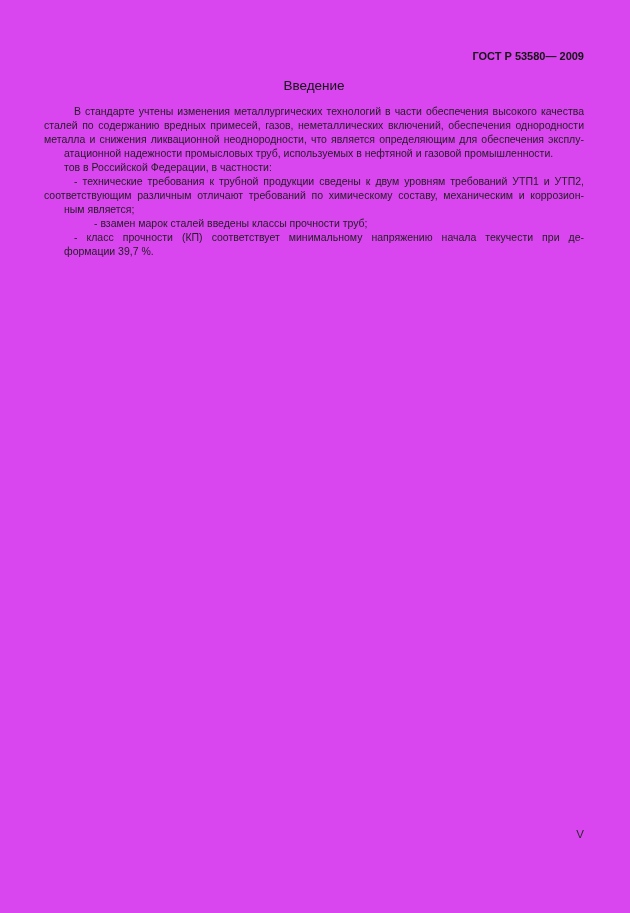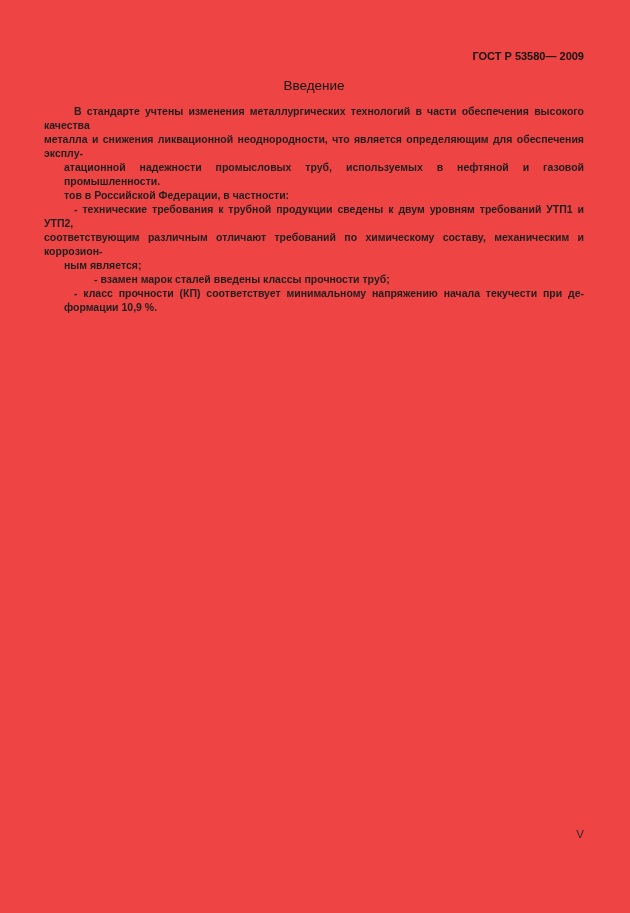--- a/index.html
+++ b/index.html
@@ -4,21 +4,21 @@
 <style>
   html, body {
     margin: 0;
     padding: 0;
     background: #ffffff;
   }
   .page {
     position: relative;
     width: 630px;
     height: 913px;
-    background: #ef4444;
+    background: #d946ef;
     font-family: "Liberation Sans", sans-serif;
     color: #1f1f1f;
     overflow: hidden;
   }
   .doc-number {
     position: absolute;
     top: 50px;
     left: 44px;
     width: 540px;
     text-align: right;
@@ -48,21 +48,20 @@
   }
   .paragraph {
     margin: 0;
     padding: 0;
   }
   .line {
     text-align: justify;
     text-align-last: justify;
     text-justify: inter-word;
     white-space: normal;
-    font-weight: bold;
   }
   .line.first {
     text-indent: 30px;
   }
   .line.last {
     text-align-last: left;
     margin-left: 20px;
   }
   .page-number {
     position: absolute;
@@ -79,34 +78,35 @@
 <body>
 
 <div class="page">
   <div class="doc-number">ГОСТ Р 53580— 2009</div>
 
   <div class="doc-title">Введение</div>
 
   <div class="document-body">
       <div class="paragraph">
         <div class="line first">В стандарте учтены изменения металлургических технологий в части обеспечения высокого качества</div>
+        <div class="line">сталей по содержанию вредных примесей, газов, неметаллических включений, обеспечения однородности</div>
         <div class="line">металла и снижения ликвационной неоднородности, что является определяющим для обеспечения эксплу-</div>
         <div class="line last">атационной надежности промысловых труб, используемых в нефтяной и газовой промышленности.</div>
       </div>
       <div class="paragraph">
         <div class="line last">тов в Российской Федерации, в частности:</div>
       </div>
       <div class="paragraph">
         <div class="line first">- технические требования к трубной продукции сведены к двум уровням требований УТП1 и УТП2,</div>
         <div class="line">соответствующим различным отличают требований по химическому составу, механическим и коррозион-</div>
         <div class="line last">ным является;</div>
       </div>
       <div class="paragraph">
         <div class="line first last">- взамен марок сталей введены классы прочности труб;</div>
       </div>
       <div class="paragraph">
         <div class="line first">- класс прочности (КП) соответствует минимальному напряжению начала текучести при де-</div>
-        <div class="line last">формации 10,9 %.</div>
+        <div class="line last">формации 39,7 %.</div>
       </div>
     </div>
 
   <div class="page-number">V</div>
 </div>
 
 </body></html>

